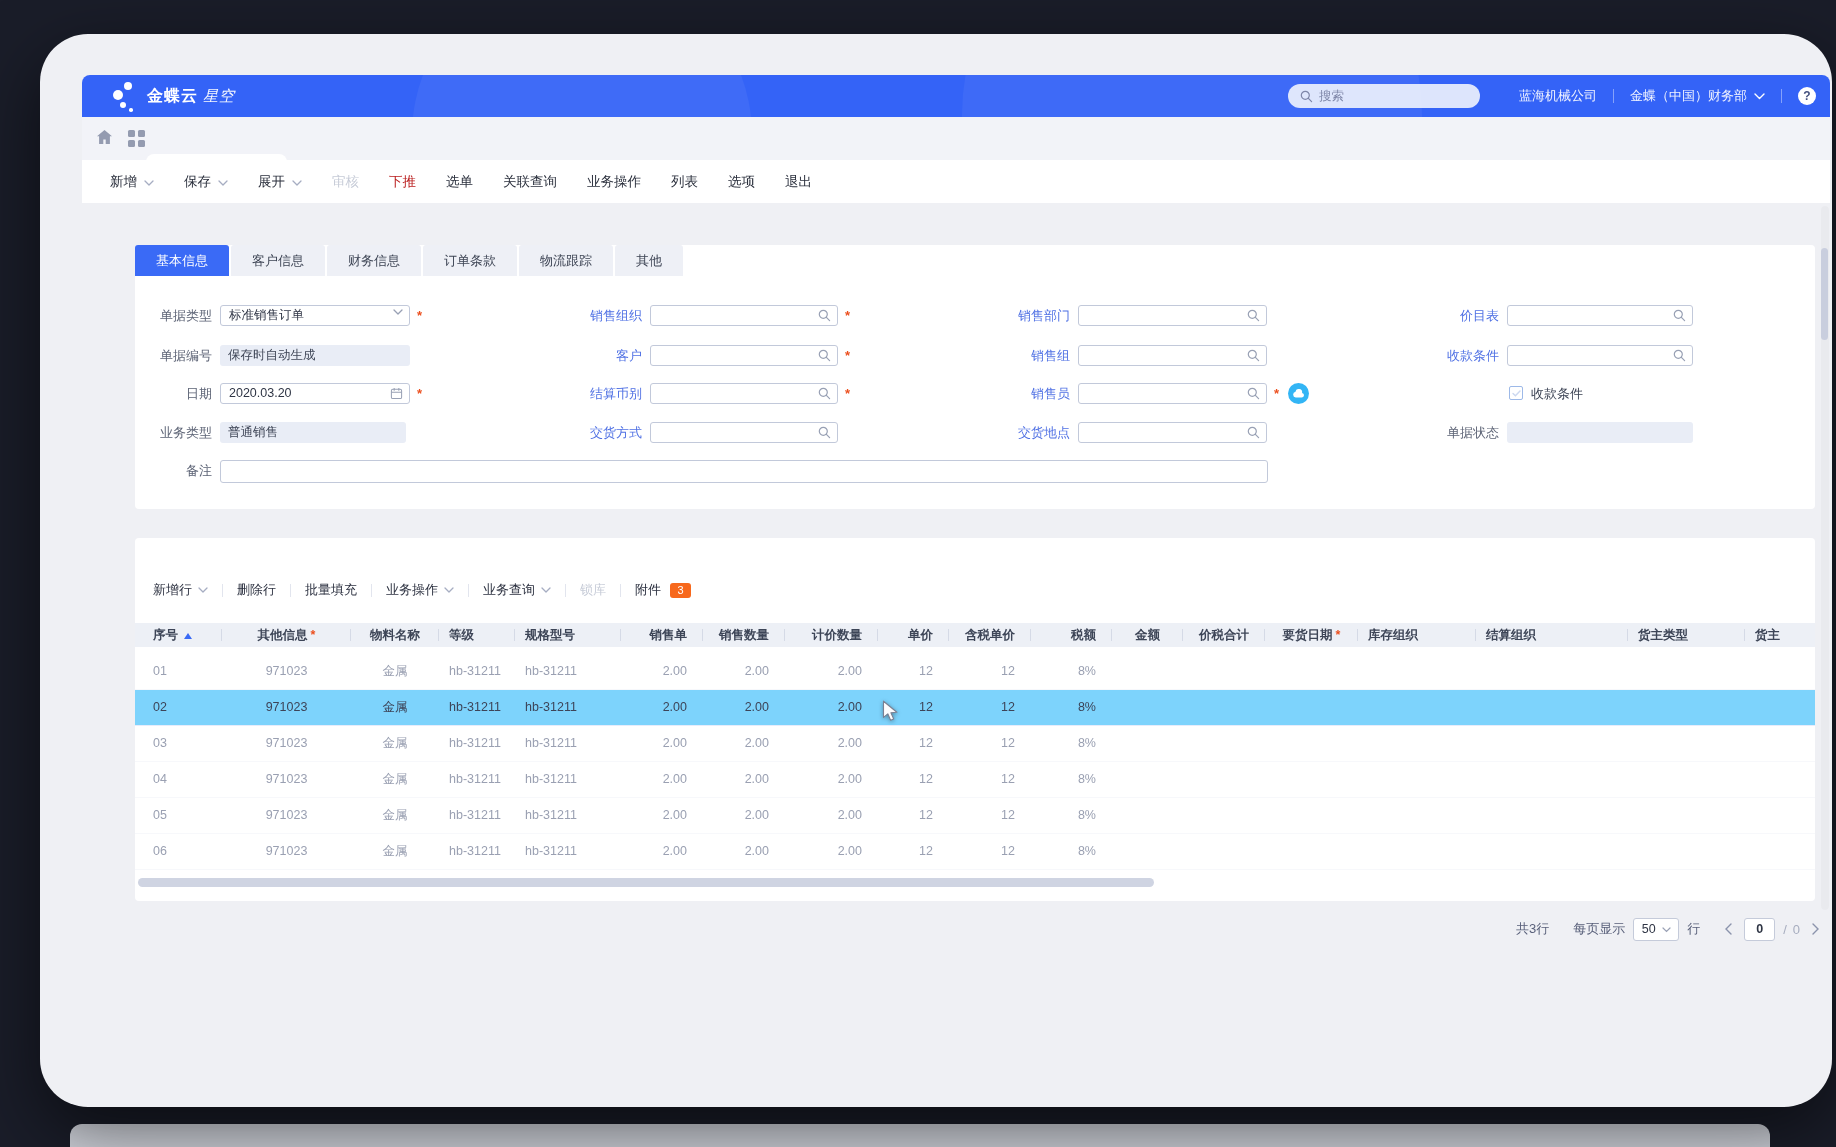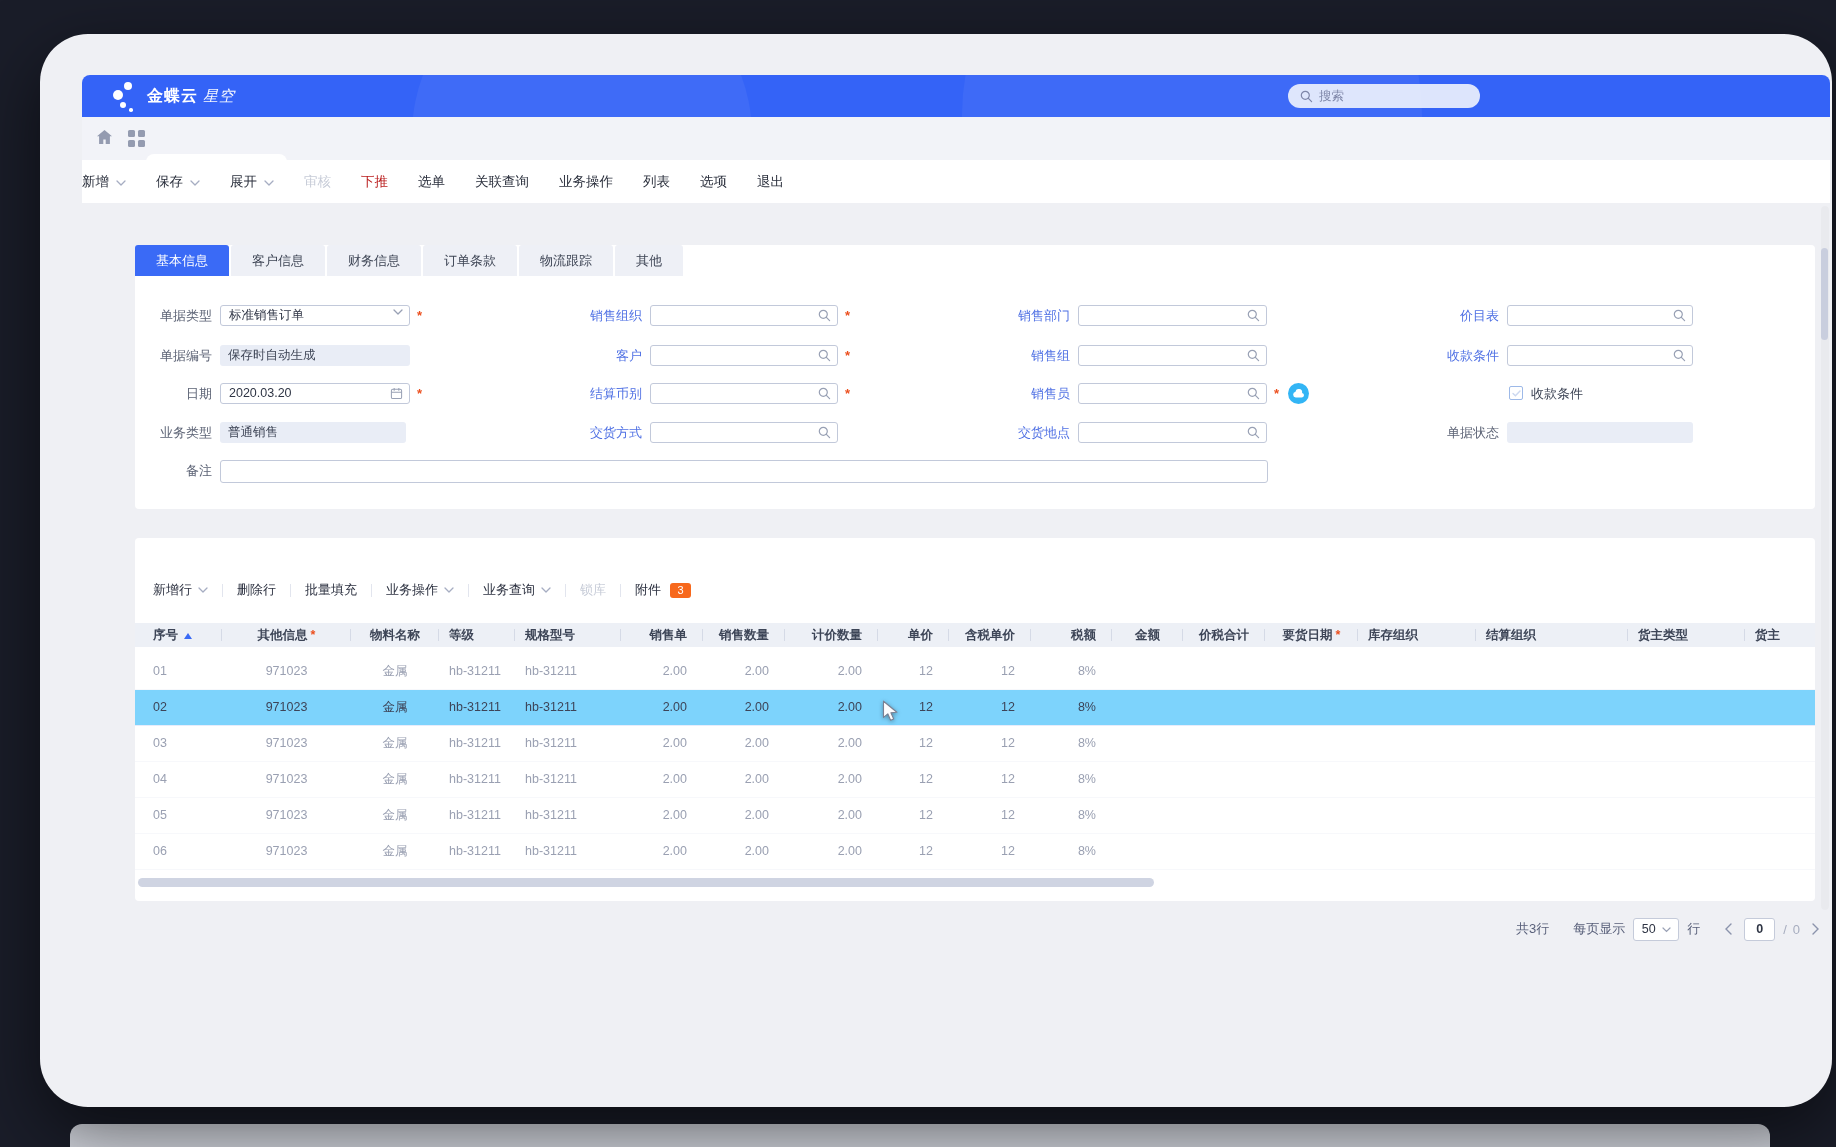--- a/index.html
+++ b/index.html
@@ -42,21 +42,21 @@
   .nav-home{left:14px;}
   .nav-grid{left:46px;display:grid;grid-template-columns:7px 7px;grid-gap:2.5px;top:13px;}
   .nav-grid i{width:7px;height:7px;background:#949bb0;border-radius:1.5px;}
   .nav-tab{position:absolute;left:64px;top:0;height:43px;background:#fff;border-radius:8px 8px 0 0;
           display:flex;align-items:center;padding:0 16px;gap:9px;margin-top:37px;}
   .nav-tab .t{color:#3d6cf5;font-size:13.5px;}
   .tab-close{width:14px;height:14px;border-radius:50%;background:#c6ccd9;color:#fff;font-size:9px;
           display:flex;align-items:center;justify-content:center;}
   
   .main-toolbar{position:absolute;left:42px;top:126px;width:1748px;height:43px;background:#fff;
-          display:flex;align-items:center;box-sizing:border-box;}
+          display:flex;align-items:center;padding-left:28px;box-sizing:border-box;}
   .tb-item{display:flex;align-items:center;gap:7px;font-size:13.5px;color:#2a2f3c;margin-right:30px;cursor:pointer;}
   .tb-item.dis{color:#c6cbd7;cursor:default;}
   .tb-item.dis-blue{color:#b91c1c;cursor:default;}
   .tb-item .chev{color:#a6adc2;display:flex;margin-top:2px;}
   
   .panel{position:absolute;left:95px;width:1680px;background:#fff;border-radius:4px;}
   #panel-basic{top:211px;height:264px;}
   #panel-detail{top:504px;height:363px;}
   .ptabs{position:absolute;left:0;top:0;height:31px;display:flex;}
   .ptab{height:31px;line-height:31px;padding:0 21px;font-size:13px;background:#eef0f6;color:#3d4454;
@@ -136,20 +136,32 @@
           </div>
         <span class="brand-bold">金蝶云</span>
         <span class="brand-light">星空</span>
       </div>
       <div class="search-pill">
         <svg width="13" height="13" viewBox="0 0 13 13">
             <circle cx="5.3" cy="5.3" r="4" fill="none" stroke="currentColor" stroke-width="1.2"></circle>
             <path d="M8.4 8.4l3.2 3.2" stroke="currentColor" stroke-width="1.2" stroke-linecap="round"></path>
           </svg>
         <span>搜索</span>
+      </div>
+      <div class="appbar-right">
+        <span>蓝海机械公司</span>
+        <span class="v-div"></span>
+        <span class="acct">
+          <span>金蝶（中国）财务部</span>
+          <svg width="11" height="7" viewBox="0 0 11 7">
+              <path d="M1 1l4.5 4.5L10 1" fill="none" stroke="#fff" stroke-width="1.4" stroke-linecap="round" stroke-linejoin="round"></path>
+            </svg>
+        </span>
+        <span class="v-div"></span>
+        <span class="help-circle">?</span>
       </div>
     </div>
 
     <div class="navrow">
       <svg class="nav-ic nav-home" width="17" height="16" viewBox="0 0 17 16">
           <path d="M8.5 1L1 7.3h2.1V15h4.2v-4.4h2.4V15h4.2V7.3H16z" fill="currentColor"></path>
         </svg>
       <div class="nav-ic nav-grid">
           <i></i>
           <i></i>

